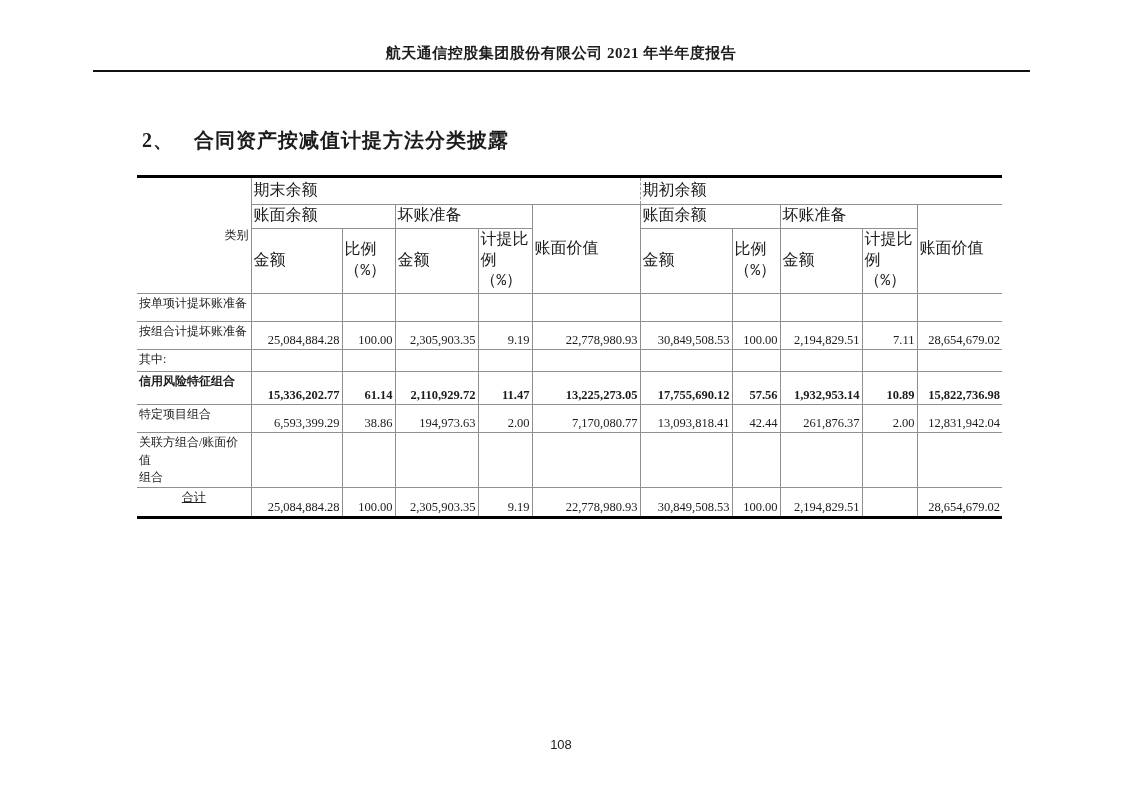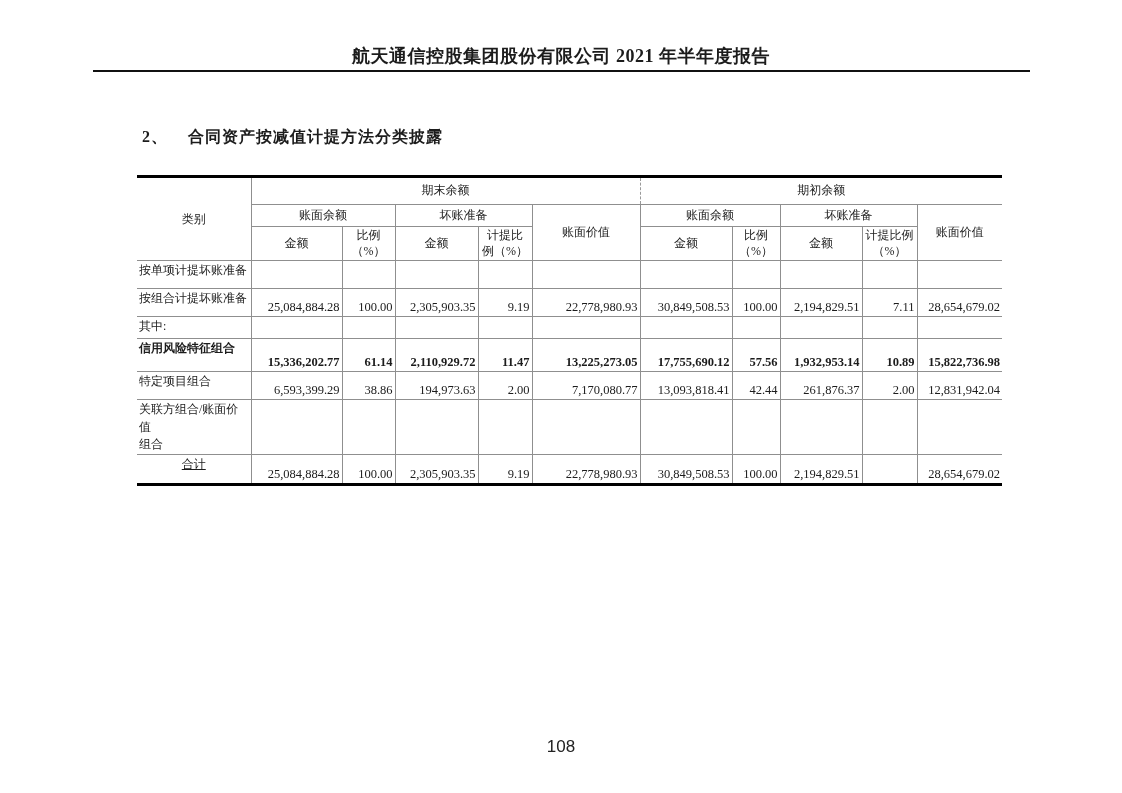--- a/index.html
+++ b/index.html
@@ -15,37 +15,37 @@
     font-family: "Liberation Serif", "DejaVu Serif", serif;
     color: #1c1c1c;
     overflow: hidden;
   }
   .doc-header {
     position: absolute;
     top: 44px;
     left: 0;
     width: 100%;
     text-align: center;
-    font-size: 18px;
+    font-size: 15px;
     font-weight: bold;
     letter-spacing: 0.5px;
   }
   .header-rule {
     position: absolute;
     top: 70px;
     left: 93px;
     width: 937px;
     height: 2px;
     background: #111;
   }
   .section-heading {
     position: absolute;
     top: 127px;
     left: 142px;
-    font-size: 16px;
+    font-size: 20px;
     font-weight: bold;
     letter-spacing: 1px;
   }
   .section-heading .sec-title {
     margin-left: 20px;
   }
   table.fin-table {
     position: absolute;
     top: 175px;
     left: 137px;
@@ -65,28 +65,28 @@
   table.fin-table td:first-child { border-left: none; }
   table.fin-table td:last-child  { border-right: none; margin-left: 7px; }
   table.fin-table td.no-right    { border-right: none; }
   table.fin-table td.dash-left   { border-left: 1px dashed #9a9a9a; }
 
   
   tr.h1 { height: 28px; }
   tr.h2 { height: 22px; }
   tr.h3 { height: 32px; }
   td.hc {
-    text-align: center;
     vertical-align: middle;
     white-space: pre-line;
     line-height: 1.3;
-    font-size: 12px;
+    font-size: 16px;
+    font-family: Liberation Mono, monospace;
   }
   td.cat-head {
-    text-align: center;
+    text-align: right;
     vertical-align: middle;
     border-right: none;
   }
   
   tr.r-tall   { height: 28px; }
   tr.r-short  { height: 22px; }
   tr.r-med    { height: 33px; font-weight: bold; }
   tr.r-wrap   { height: 36px; }
   tr.r-total  { height: 30px; }
   td.label {
@@ -109,21 +109,21 @@
     font-size: 12.5px;
     white-space: nowrap;
   }
   td.pct { padding-right: 9px; }
   .page-number {
     position: absolute;
     top: 737px;
     left: 0;
     width: 100%;
     text-align: center;
-    font-size: 17px;
+    font-size: 13px;
     font-family: "Liberation Sans", "DejaVu Sans", sans-serif;
     color: #222;
   }
 </style>
 </head>
 <body>
 
 <div class="page">
 
   <div class="doc-header">航天通信控股集团股份有限公司 2021 年半年度报告</div>

